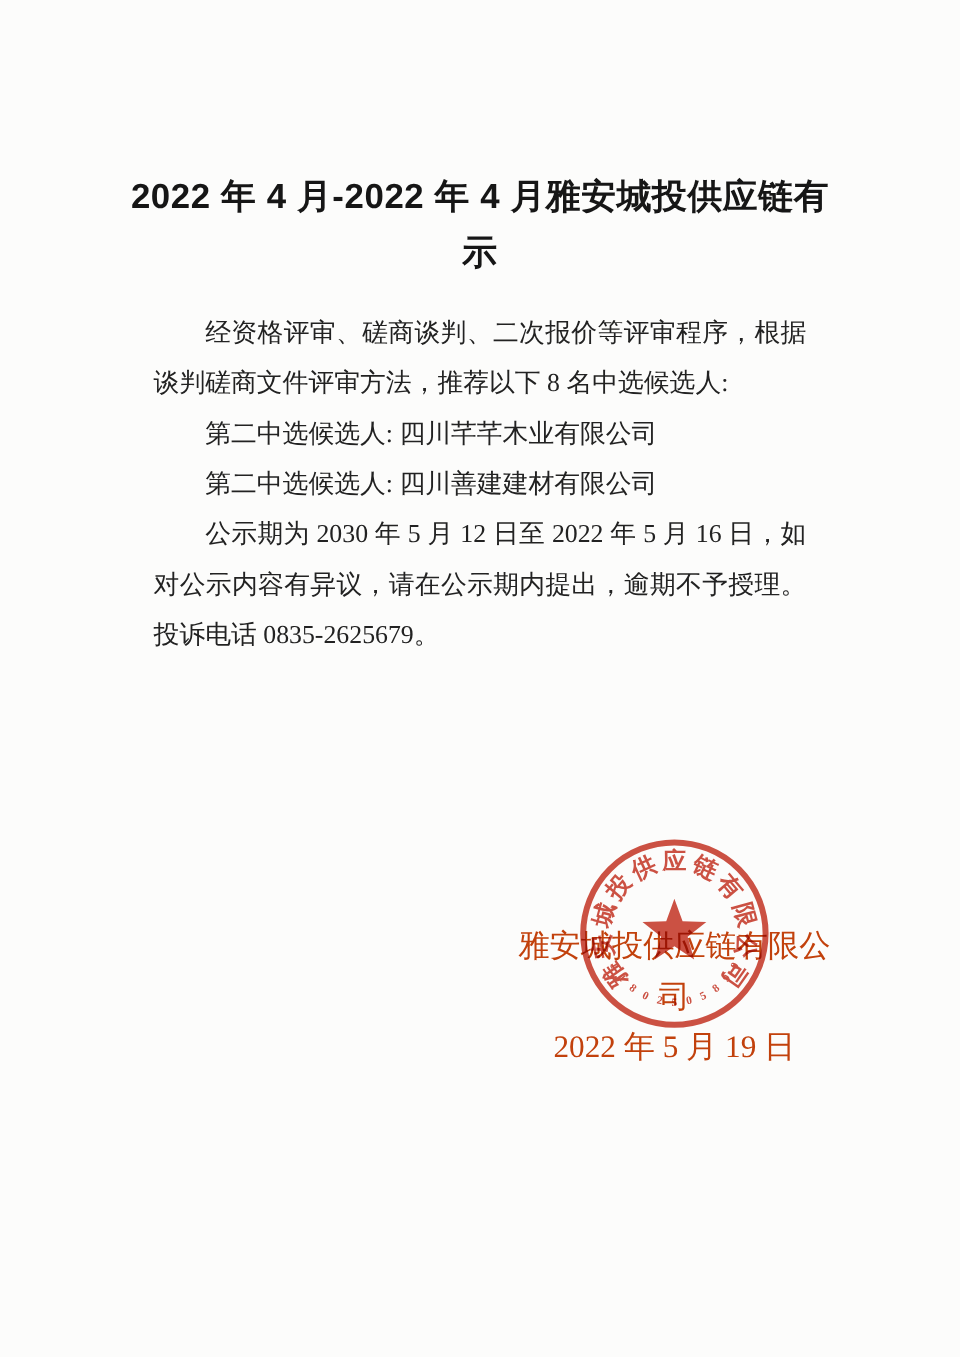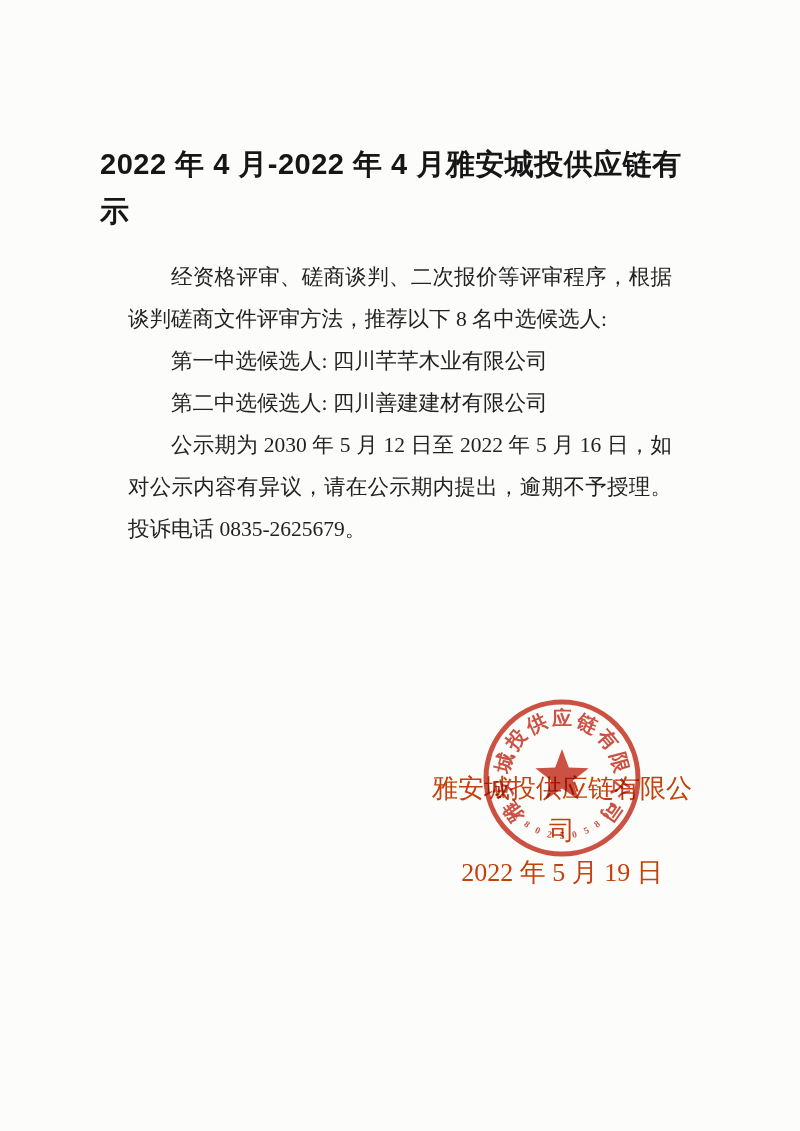--- a/index.html
+++ b/index.html
@@ -3,21 +3,21 @@
 <meta charset="utf-8">
 <style>
   html,body{margin:0;padding:0;background:#888;}
   .page{
     width:800px;height:1131px;position:relative;margin:0 auto;
     background:#fcfcfb;color:#1e1e1e;overflow:hidden;
     box-shadow:0 0 6px rgba(0,0,0,.25);
   }
   .title{
     margin:141px 100px 0;
-    text-align:left;
+    text-align:center;
     font-family:"Liberation Sans","DejaVu Sans",sans-serif;
     font-weight:bold;
     font-size:29px;
     line-height:47px;
     letter-spacing:.5px;
     color:#161616;
   }
   .title .tline{white-space:nowrap;}
   .body{
     margin:21px 128px 0;
@@ -67,21 +67,21 @@
 
 <div class="page">
 
   <div class="title">
     <div class="tline">2022 年 4 月-2022 年 4 月雅安城投供应链有</div>
     <div class="tline">示</div>
   </div>
 
   <div class="body">
     <p class="indent">经资格评审、磋商谈判、二次报价等评审程序，根据谈判磋商文件评审方法，推荐以下 8 名中选候选人:</p>
-    <p class="indent">第一中选候选人: 四川芊芊木业有限公司</p>
+    <p class="indent">第二中选候选人: 四川芊芊木业有限公司</p>
     <p class="indent">第二中选候选人: 四川善建建材有限公司</p>
     <p class="indent">公示期为 2030 年 5 月 12 日至 2022 年 5 月 16 日，如对公示内容有异议，请在公示期内提出，逾期不予授理。投诉电话 0835-2625679。</p>
   </div>
 
   <div class="signature">
     <div>雅安城投供应链有限公司</div>
     <div>2022 年 5 月 19 日</div>
   </div>
 
   <div class="seal">

